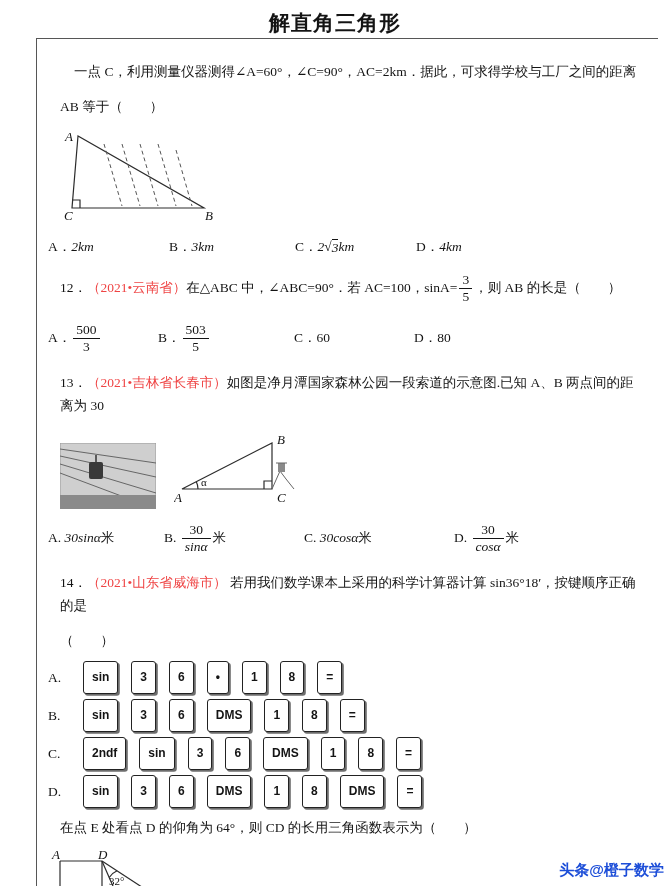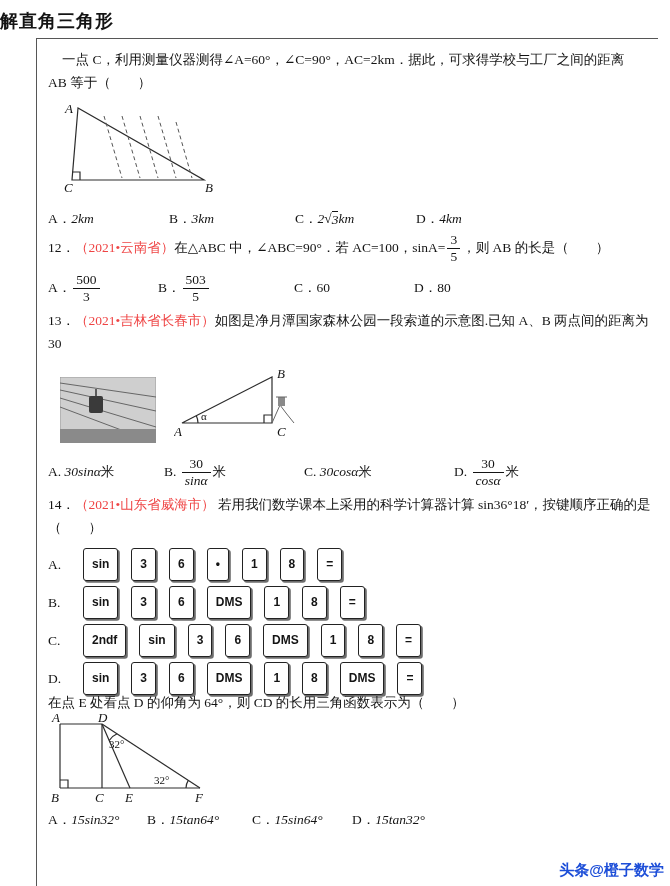--- a/index.html
+++ b/index.html
@@ -4,28 +4,28 @@
 <style>
   * { box-sizing: border-box; }
   body { margin: 0; background: #ffffff; }
   .page {
     position: relative; width: 670px; height: 886px; background: #ffffff;
     font-family: "Liberation Serif", "DejaVu Serif", serif;
     font-size: 13.5px; color: #141414; overflow: hidden;
   }
   .title {
     position: absolute; top: 9px; left: 0; width: 100%;
-    text-align: left; font-weight: bold; font-size: 18px; letter-spacing: 1px;
+    text-align: center; font-weight: bold; font-size: 21px; letter-spacing: 1px;
   }
   .content {
     position: absolute; top: 38px; left: 36px; width: 622px; height: 848px;
     border-top: 1.6px solid #565656; border-left: 1.6px solid #565656;
     padding: 9px 4px 0 11px;
   }
-  p.line { margin: 0; line-height: 23px; }
+  p.line { margin: 12px; line-height: 23px; }
   .indent { padding-left: 14px; }
   .red { color: #ef4444; }
   .m { font-style: italic; }
   .frac { display: inline-block; vertical-align: middle; text-align: center; line-height: 1.05; margin: 1px 2px; }
   .frac .fn { display: block; padding: 0 3px 1px; border-bottom: 1.2px solid #141414; }
   .frac .fd { display: block; padding: 1px 3px 0; }
   .radicand { border-top: 1.2px solid #141414; }
   .optrow { display: flex; align-items: center; }
   .opt { display: flex; align-items: center; white-space: nowrap; }
   .q11opts { margin-top: 12px; height: 26px; }

